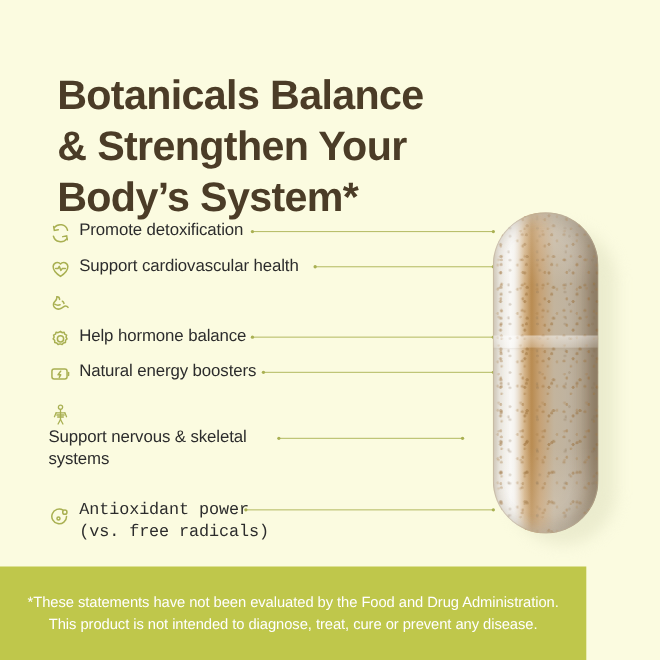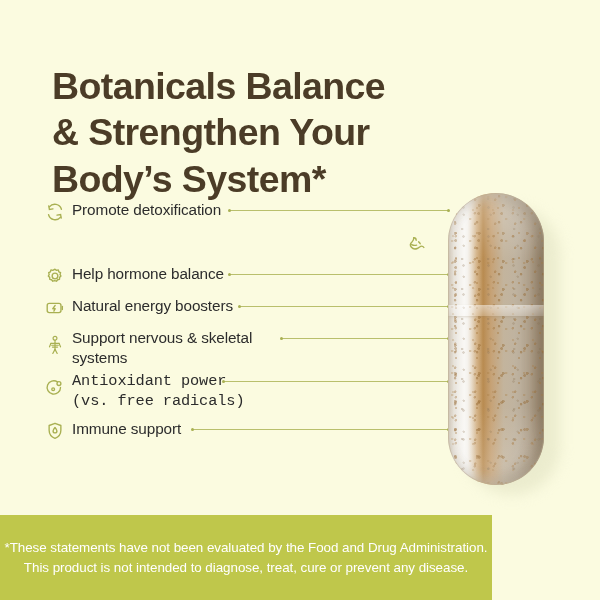--- a/index.html
+++ b/index.html
@@ -35,21 +35,20 @@
   .benefits{
     position:absolute;
     left:44px; top:200px;
     width:390px;
   }
   .brow{
     position:relative;
     display:flex;
     align-items:flex-start;
     margin-bottom:9px;
-    justify-content:flex-end;
   }
   .bicon{
     width:22px;height:22px;
     flex:0 0 22px;
     margin-right:6px;
     margin-top:1px;
     display:block;
   }
   .bicon svg{display:block;width:22px;height:22px;}
   .btextwrap{
@@ -180,21 +179,21 @@
       inset 0 0 0 1px rgba(190,172,142,.45),
       inset -6px 0 16px rgba(110,90,62,.22),
       inset 6px 0 12px rgba(255,255,255,.22);
     pointer-events:none;
   }
 
   
   .footer{
     position:absolute;
     left:0; bottom:0;
-    width:492px; height:85px;
+    width:533px; height:85px;
     background:#bfc74b;
     display:flex;
     align-items:center;
     justify-content:center;
   }
   .footer p{
     margin:0;
     width:500px;
     text-align:center;
     color:#ffffff;
@@ -222,20 +221,32 @@
           <path d="M5.2 5.4l.7 3.9 3.9-.7"></path>
           <path d="M18.8 18.6l-.7-3.9-3.9.7"></path>
         </svg>
       </span>
       <span class="btextwrap">
         <span class="btext">Promote detoxification</span>
         <span class="conn" style="left:157px;width:220px;"></span>
       </span>
     </div>
 
+    <div class="brow">
+      <span class="bicon">
+        <svg viewBox="0 0 24 24" fill="none" stroke="#a9b052" stroke-width="1.5" stroke-linecap="round" stroke-linejoin="round">
+          <path d="M12 20s-7.3-4.7-7.3-9.8A4.2 4.2 0 0 1 12 7.6a4.2 4.2 0 0 1 7.3 2.6C19.3 15.3 12 20 12 20z"></path>
+          <path d="M7.2 12.2h2.3l1.3-2.2 1.6 4 1.3-1.8h3.1"></path>
+        </svg>
+      </span>
+      <span class="btextwrap">
+        <span class="btext">Support cardiovascular health</span>
+        <span class="conn" style="left:214px;width:163px;"></span>
+      </span>
+    </div>
 
     <div class="brow">
       <span class="bicon">
         <svg viewBox="0 0 24 24" fill="none" stroke="#a9b052" stroke-width="1.5" stroke-linecap="round" stroke-linejoin="round">
           <path d="M8.5 5.2c0 2.4-.6 3.3-2 4.6-1.7 1.5-2.1 4-.6 5.8 1.6 1.9 4.4 2.1 6.4 1.3 2.4-1 3.3-2.6 4.6-2.6 1.2 0 2.1.6 2.6 1.5"></path>
           <path d="M8.5 5.2c1.6 0 2.6 1.1 2.6 2.7"></path>
           <path d="M6.2 12.6c1.5.9 3.6 1.2 5.4.6"></path>
           <path d="M13.8 9.6c.8.5 1.4 1.3 1.7 2.2"></path>
         </svg>
       </span>
@@ -261,21 +272,21 @@
           <path d="M20 10.4v3.2"></path>
           <path d="M12.2 9.2l-2.6 3.6h2.6l-1.4 2.6"></path>
         </svg>
       </span>
       <span class="btextwrap">
         <span class="btext">Natural energy boosters</span>
         <span class="conn" style="left:167px;width:210px;"></span>
       </span>
     </div>
 
-    <div class="brow" style="margin-bottom:2px;">
+    <div class="brow" style="margin-bottom:24px;flex-direction:column;">
       <span class="bicon" style="margin-top:6px;">
         <svg viewBox="0 0 24 24" fill="none" stroke="#a9b052" stroke-width="1.3" stroke-linecap="round" stroke-linejoin="round">
           <circle cx="12" cy="4.6" r="2.1"></circle>
           <path d="M12 6.8v3"></path>
           <path d="M7.6 10.2h8.8"></path>
           <path d="M8.4 12.3h7.2"></path>
           <path d="M9.2 14.3h5.6"></path>
           <path d="M12 9.8v7"></path>
           <path d="M12 16.8l-2.4 4.4"></path>
           <path d="M12 16.8l2.4 4.4"></path>
@@ -298,32 +309,20 @@
           <circle cx="10" cy="13.4" r="1.5"></circle>
         </svg>
       </span>
       <span class="btextwrap">
         <span class="btext">Antioxidant power
 (vs. free radicals)</span>
         <span class="conn" style="left:151px;width:226px;top:10px;"></span>
       </span>
     </div>
 
-    <div class="brow">
-      <span class="bicon">
-        <svg viewBox="0 0 24 24" fill="none" stroke="#a9b052" stroke-width="1.5" stroke-linecap="round" stroke-linejoin="round">
-          <path d="M12 3.6l6.4 2.4v5.2c0 4.2-2.8 7.4-6.4 8.9-3.6-1.5-6.4-4.7-6.4-8.9V6z"></path>
-          <path d="M12 8.2c1.3 1.6 2.1 2.7 2.1 3.8a2.1 2.1 0 1 1-4.2 0c0-1.1.8-2.2 2.1-3.8z"></path>
-        </svg>
-      </span>
-      <span class="btextwrap">
-        <span class="btext">Immune support</span>
-        <span class="conn" style="left:120px;width:257px;"></span>
-      </span>
-    </div>
 
   </div>
 
   <div class="capsule-wrap">
     <div class="capsule-shadow"></div>
     <div class="capsule">
       <div class="grain"></div>
       <div class="cap-top"></div>
       <div class="cap-bottom"></div>
       <div class="joint"></div>

